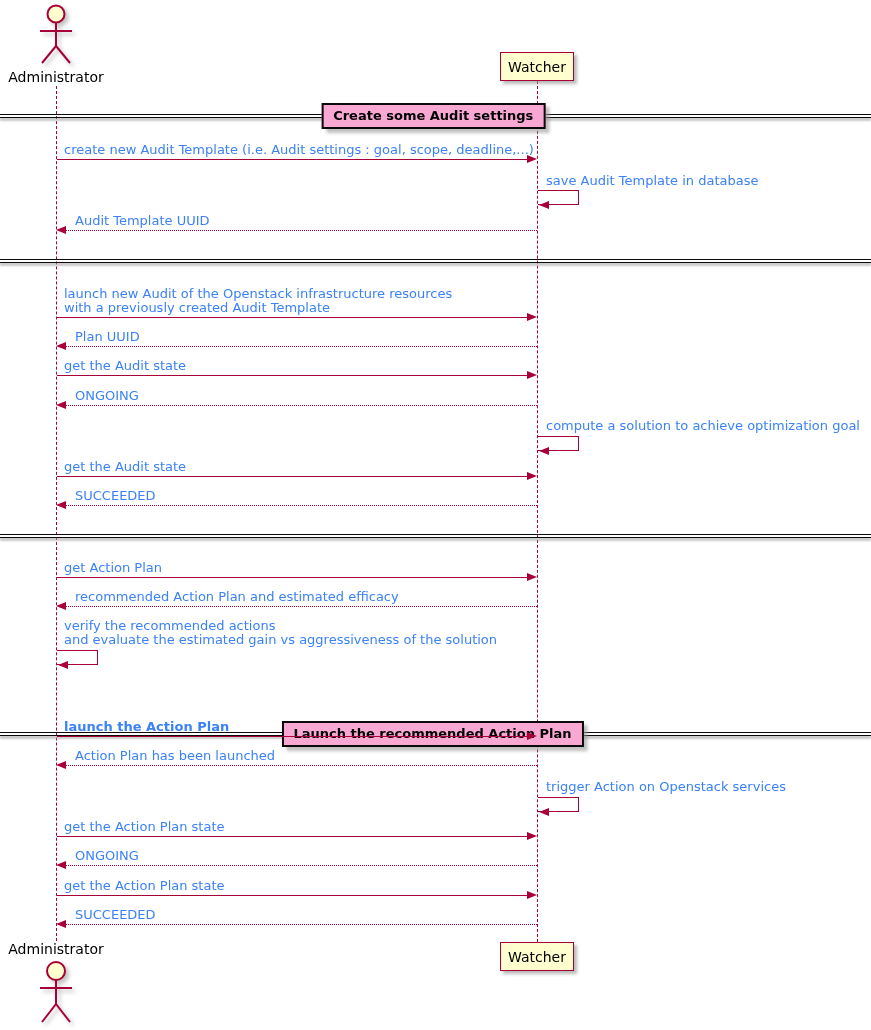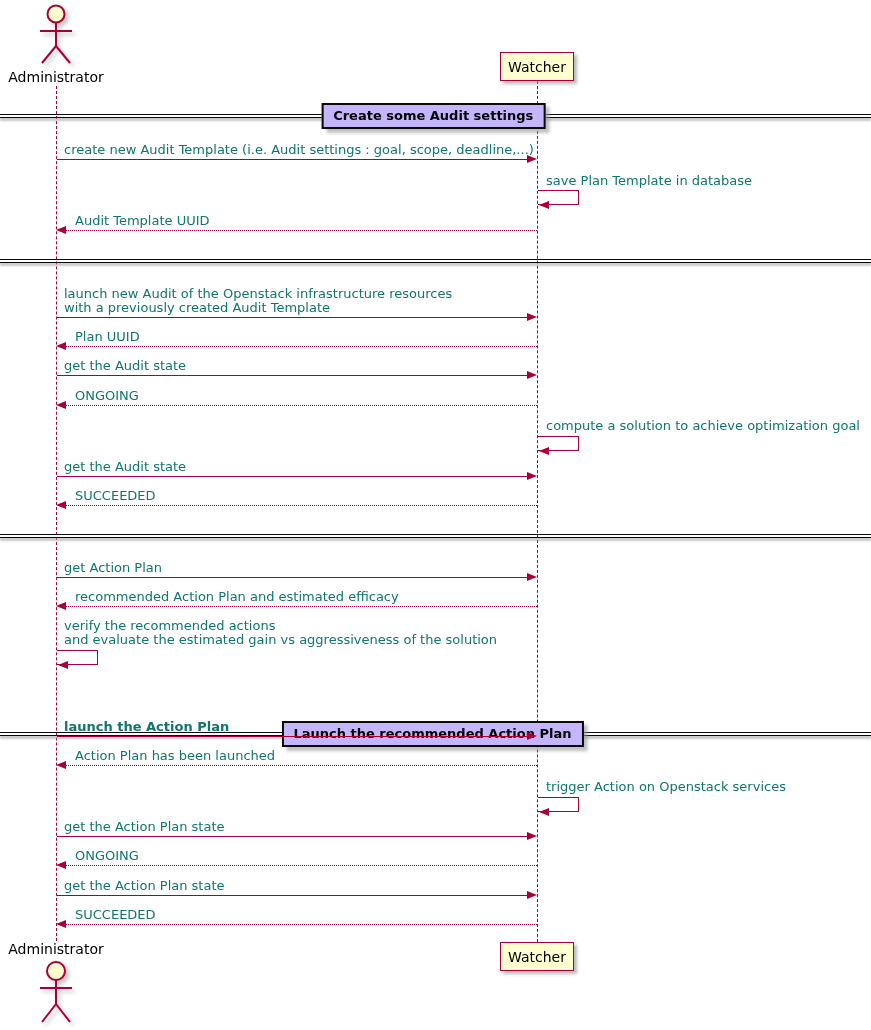--- a/index.html
+++ b/index.html
@@ -53,36 +53,36 @@
     left: 0; right: 0; top: 11px;
     height: 2px;
     border-top: 1.5px solid #0a0a0a;
     border-bottom: 1.5px solid #0a0a0a;
     box-shadow: 0 3px 2px rgba(160,160,160,0.55);
   }
   .divider-label {
     position: absolute;
     left: 50%; top: 0;
     transform: translateX(-51%);
-    background: #c4b5fd;
+    background: #f9a8d4;
     border: 2px solid #0a0a0a;
     padding: 3px 10px 4px 10px;
     font-size: 13px;
     font-weight: bold;
     white-space: nowrap;
     box-shadow: 4px 4px 3px rgba(150,150,150,0.6);
   }
 
   
   .msg-text {
     position: absolute;
     font-size: 13px;
     line-height: 14px;
     white-space: pre;
-    color: #0f766e;
+    color: #3b82f6;
   }
   .line { position: absolute; height: 0; }
   .line.solid  { border-top: 1px solid #A80036; }
   .line.dotted { border-top: 1px dotted #A80036; }
   .ah { position: absolute; width: 0; height: 0; }
   .ah-right {
     border-left: 10px solid #A80036;
     border-top: 4px solid transparent;
     border-bottom: 4px solid transparent;
   }
@@ -126,21 +126,21 @@
     <span class="divider-label">Create some Audit settings</span>
   </div>
 
   <div>
     <div class="msg-text" style="left:64px; top:143px;">create new Audit Template (i.e. Audit settings : goal, scope, deadline,...)</div>
     <div class="line solid" style="left:57px; top:159px; width:471px;"></div>
     <div class="ah ah-right" style="left:527px; top:155px;"></div>
   </div>
 
   <div>
-    <div class="msg-text" style="left:546px; top:174px;">save Plan Template in database</div>
+    <div class="msg-text" style="left:546px; top:174px;">save Audit Template in database</div>
     <div class="self-loop" style="left:538px; top:190px;">
       <i class="ah ah-left"></i>
     </div>
   </div>
 
   <div>
     <div class="msg-text" style="left:75px; top:214px;text-align:right;">Audit Template UUID</div>
     <div class="line dotted" style="left:66px; top:230px; width:471px;"></div>
     <div class="ah ah-left" style="left:56px; top:226px;"></div>
   </div>

